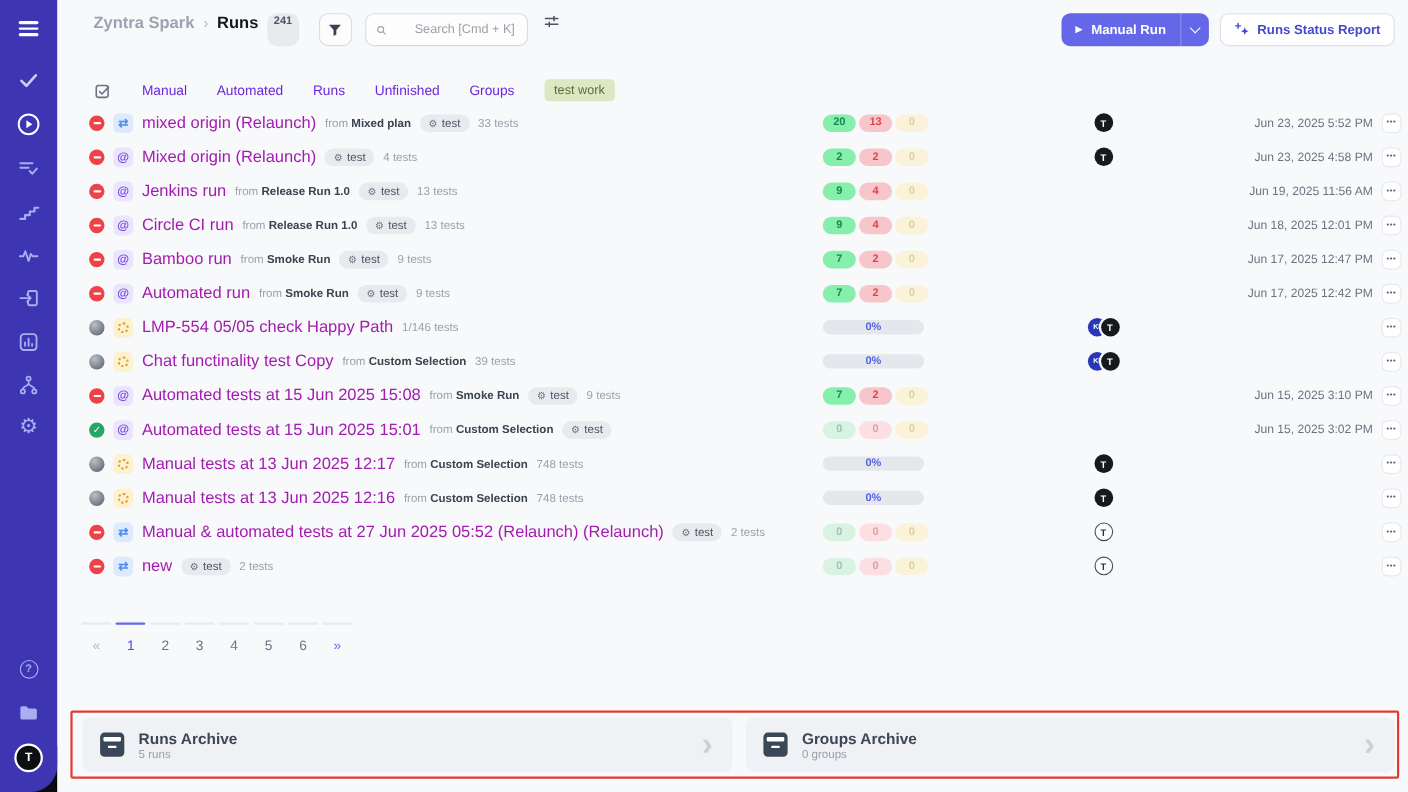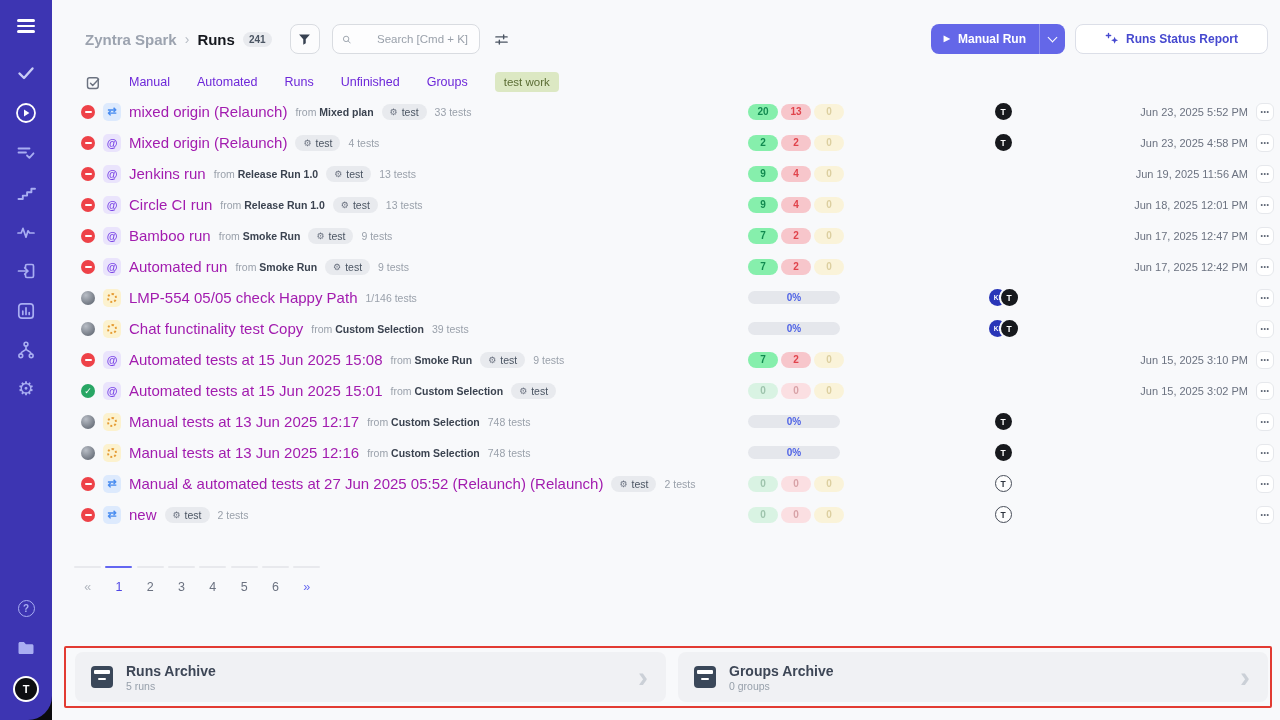--- a/index.html
+++ b/index.html
@@ -15,37 +15,37 @@
   .sidebar { position:absolute; left:0; top:0; width:52px; height:720px; background:#3d35b2; border-bottom-right-radius:24px; z-index:3; }
   .side-ic { position:absolute; left:0; width:52px; display:flex; justify-content:center; align-items:center; color:#a9aef2; cursor:pointer; }
   .hamb { display:flex; flex-direction:column; gap:3px; }
   .hamb i { display:block; width:18px; height:2.6px; background:#fff; border-radius:2px; }
   .gear-big { font-size:19px; line-height:19px; color:#a9aef2; }
   .help-ring { width:17px; height:17px; border:1.7px solid #a9aef2; border-radius:50%; display:flex; align-items:center; justify-content:center; font-size:10px; font-weight:bold; color:#a9aef2; }
   .ws-avatar { width:22px; height:22px; border-radius:50%; background:#0e0f12; color:#fff; font-size:11px; font-weight:bold; display:flex; align-items:center; justify-content:center; box-shadow:0 0 0 2px #ffffff; }
   
   .main { position:absolute; left:52px; top:0; width:1228px; height:720px; }
   
-  .topbar { position:absolute; top:24px; left:33px; right:12px; height:30px; display:flex; align-items:center; }
+  .topbar { position:absolute; top:12px; left:33px; right:12px; height:30px; display:flex; }
   .bc-project { font-size:15px; font-weight:bold; color:#9ca3af; }
   .bc-sep { font-size:14px; color:#b6bcc4; margin:0 8px; }
   .bc-page { font-size:15px; font-weight:bold; color:#15181e; }
   .bc-count { margin-left:8px; background:#e8eaee; color:#4b5563; font-size:10px; font-weight:bold; padding:2px 6px; border-radius:9px; }
   .filter-btn { margin-left:18px; width:30px; height:30px; border:1px solid #d9dce1; background:#fcfcfd; border-radius:8px; display:flex; align-items:center; justify-content:center; cursor:pointer; }
   .search-box { margin-left:12px; width:148px; height:30px; border:1px solid #d9dce1; background:#fdfdfe; border-radius:8px; display:flex; align-items:center; padding:0 9px; gap:6px; }
   .search-box input { border:0; outline:0; background:transparent; width:100%; font-size:11.5px; color:#4b5563; font-family:"Liberation Sans", sans-serif;margin-left:20px; }
   .search-box input::placeholder { color:#9aa1ab; }
   .sliders { margin-left:14px; cursor:pointer; display:flex; }
   .top-actions { margin-left:auto; display:flex; gap:10px; }
   .btn-primary { display:flex; height:30px; border-radius:8px; background:#6467e8; color:#fff; overflow:hidden; cursor:pointer; }
   .bp-main { padding:0 13px; display:flex; align-items:center; gap:8px; font-size:12px; font-weight:bold; }
   .bp-play { font-size:8px; line-height:8px; }
   .bp-caret { width:26px; border-left:1px solid rgba(255,255,255,.28); display:flex; align-items:center; justify-content:center; }
   .caret-v { width:7px; height:7px; border-right:1.6px solid #fff; border-bottom:1.6px solid #fff; transform:rotate(45deg); margin-top:-3px; }
-  .btn-secondary { height:30px; border:1px solid #dcdfe8; background:#fff; border-radius:8px; color:#4649cf; display:flex; align-items:center; gap:7px; padding:0 29px; font-size:12px; font-weight:bold; cursor:pointer; }
+  .btn-secondary { height:30px; border:1px solid #dcdfe8; background:#fff; border-radius:8px; color:#4649cf; display:flex; align-items:center; gap:7px; padding:0 12px; font-size:12px; font-weight:bold; cursor:pointer; }
   
   .tabs { position:absolute; top:70px; left:33px; height:24px; display:flex; align-items:center; gap:27px; }
   .tab { font-size:12.5px; color:#6d28d9; cursor:pointer; }
   .tag-chip { background:#dce8c3; color:#5a6c33; font-size:11.5px; padding:4px 9px; border-radius:4px; cursor:pointer; }
   
   .runs { position:absolute; top:96px; left:0; right:0; }
   .row { height:31px; display:flex; align-items:center; position:relative; padding-left:29px; }
   .rleft { display:flex; align-items:center; gap:8px; }
   .st { width:14px; height:14px; border-radius:50%; flex:none; display:flex; align-items:center; justify-content:center; }
   .st-failed { background:#ee4248; }

